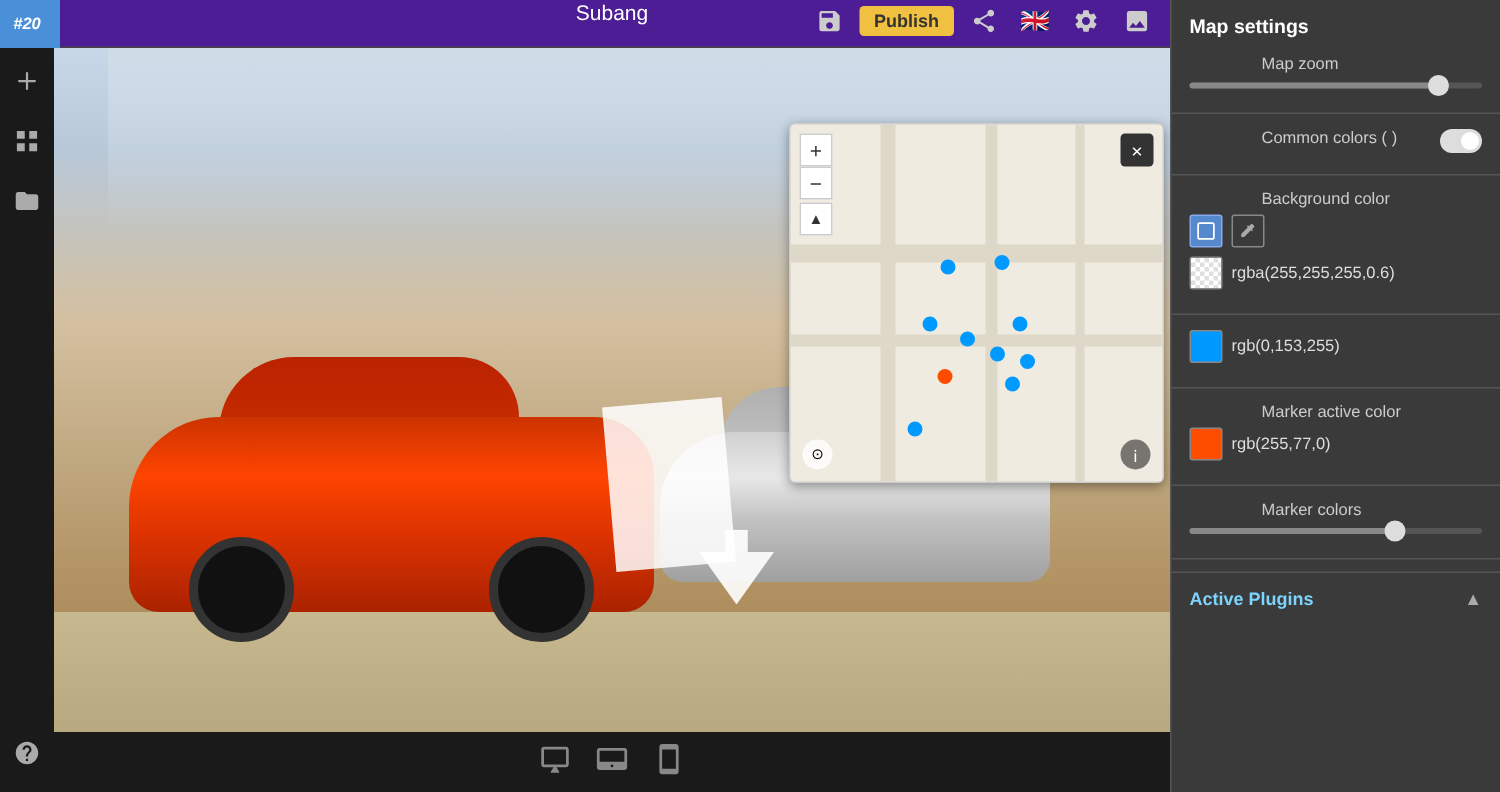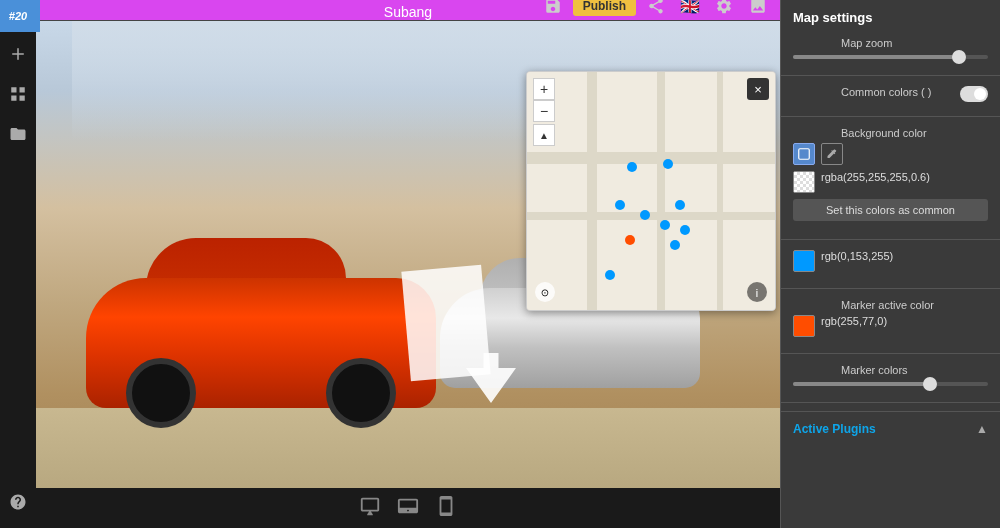--- a/index.html
+++ b/index.html
@@ -48,24 +48,24 @@
     .main-content {
       flex: 1;
       display: flex;
       flex-direction: column;
       position: relative;
       overflow: hidden;
     }
 
     
     .top-toolbar {
-      height: 21px;
-      background: #d946ef;
-      display: flex;
-      align-items: flex-end;
+      height: 32px;
+      background: #4c1d95;
+      display: flex;
+      align-items: flex-start;
       justify-content: space-between;
       padding: 0 8px;
       border-bottom: 1px solid #444;
     }
     .toolbar-left { display: flex; align-items: center; gap: 4px; }
     .toolbar-center { 
       position: absolute; 
       left: 50%; 
       transform: translateX(-50%);
       color: white;
@@ -398,21 +398,21 @@
       height: 12px;
       background: white;
       border-radius: 50%;
       position: absolute;
       top: 2px;
       right: 2px;
     }
 
     .color-row {
       display: flex;
-      align-items: flex-start;
+      align-items: center;
       gap: 6px;
       margin-bottom: 6px;
     }
     .color-swatch {
       width: 22px;
       height: 22px;
       border: 1px solid #888;
       border-radius: 2px;
       cursor: pointer;
     }
@@ -460,21 +460,21 @@
     }
 
     .section-header {
       display: flex;
       align-items: center;
       justify-content: space-between;
       padding: 6px 12px;
       cursor: pointer;
     }
     .section-header-label {
-      color: #0ea5e9;
+      color: #7dd3fc;
       font-size: 12px;
       font-weight: bold;
     }
     .chevron { color: #aaa; font-size: 12px; }
 
     
     .checker-swatch {
       background-image: 
         linear-gradient(45deg, #aaa 25%, transparent 25%),
         linear-gradient(-45deg, #aaa 25%, transparent 25%),
@@ -653,21 +653,20 @@
             <path d="M20.71,5.63l-2.34-2.34C18.03,2.95,17.52,2.75,17,2.75s-1.03.2-1.37.54l-2.35,2.35L11.93,4.29L10.5,5.71l1.35,1.35L3.53,15.38C3.2,15.71,3,16.19,3,16.7V20h3.3c0.5,0,0.98-0.2,1.32-0.54l8.33-8.33l1.36,1.36L18.7,11.06L17.35,9.7l2.35-2.35C20.05,6.99,20.05,6.02,20.71,5.63z"></path>
           </svg>
       </div>
     </div>
     <div class="color-row">
       <div class="color-swatch checker-swatch" style="position:relative;">
         <div style="position:absolute;inset:0;background:rgba(255,255,255,0.6);"></div>
       </div>
       <div class="color-value">rgba(255,255,255,0.6)</div>
     </div>
-    <button class="set-common-btn">Set this colors as common</button>
   </div>
 
   <div class="divider"></div>
 
   <div class="panel-section">
     <div class="color-row">
       <div class="color-swatch" style="background: rgb(0,153,255);"></div>
       <div class="color-value">rgb(0,153,255)</div>
     </div>
   </div>

